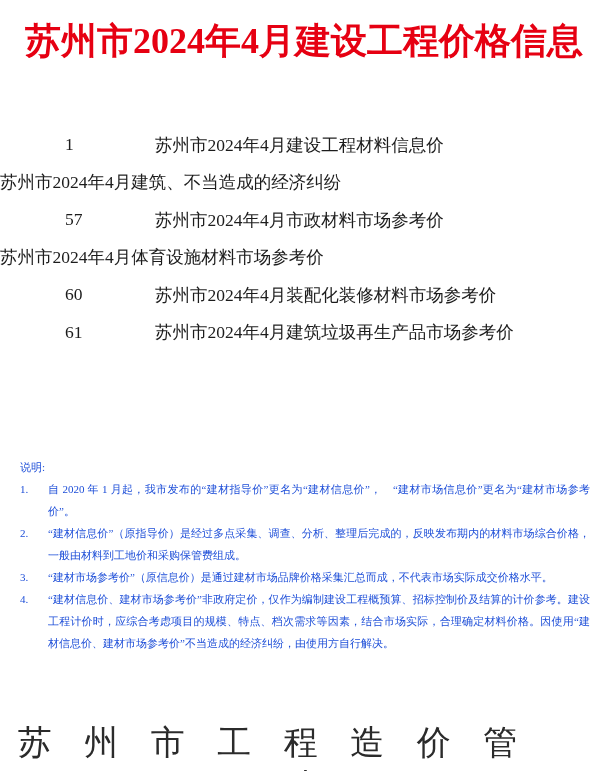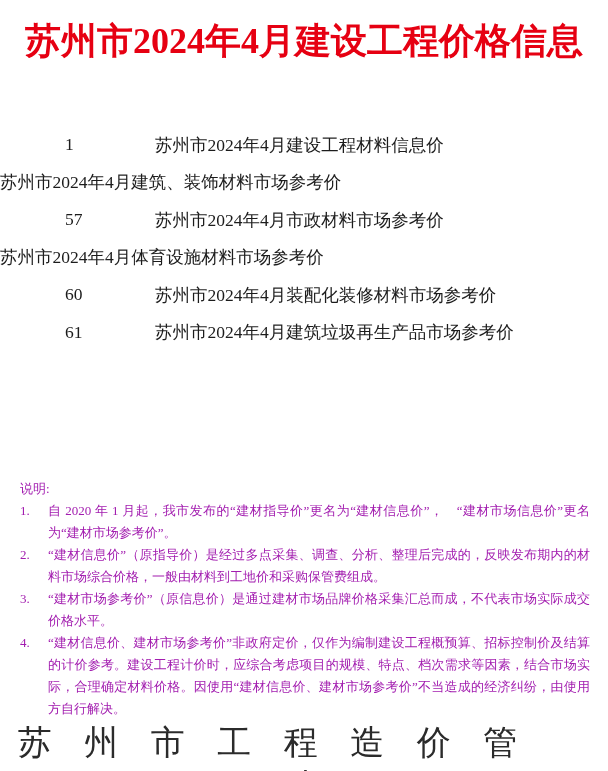--- a/index.html
+++ b/index.html
@@ -47,26 +47,26 @@
     width: 155px;
     padding-left: 65px;
     flex: 0 0 155px;
   }
   .toc-label {
     flex: 1;
     white-space: nowrap;
   }
   .notes {
     position: absolute;
-    top: 478px;
+    top: 456px;
     left: 20px;
     width: 570px;
-    font-size: 13px;
+    font-size: 11px;
     line-height: 22px;
-    color: #a21caf;
+    color: #1d4ed8;
   }
   .notes-header {
     height: 22px;
   }
   .note-item {
     display: flex;
   }
   .note-num {
     flex: 0 0 28px;
     width: 28px;
@@ -99,21 +99,21 @@
 <div class="doc" style="background: rgb(255, 255, 255);">
 
   <h1 class="title" style="color: rgb(230, 0, 18);">苏州市2024年4月建设工程价格信息</h1>
 
   <div class="toc">
     <div class="toc-row">
       <span class="toc-page">1</span>
       <span class="toc-label">苏州市2024年4月建设工程材料信息价</span>
     </div>
     <div class="toc-row">
-      <span class="toc-label">苏州市2024年4月建筑、装饰材料市场参考价</span>
+      <span class="toc-label">苏州市2024年4月建筑、不当造成的经济纠纷</span>
     </div>
     <div class="toc-row">
       <span class="toc-page">57</span>
       <span class="toc-label">苏州市2024年4月市政材料市场参考价</span>
     </div>
     <div class="toc-row">
       <span class="toc-label">苏州市2024年4月体育设施材料市场参考价</span>
     </div>
     <div class="toc-row">
       <span class="toc-page">60</span>

